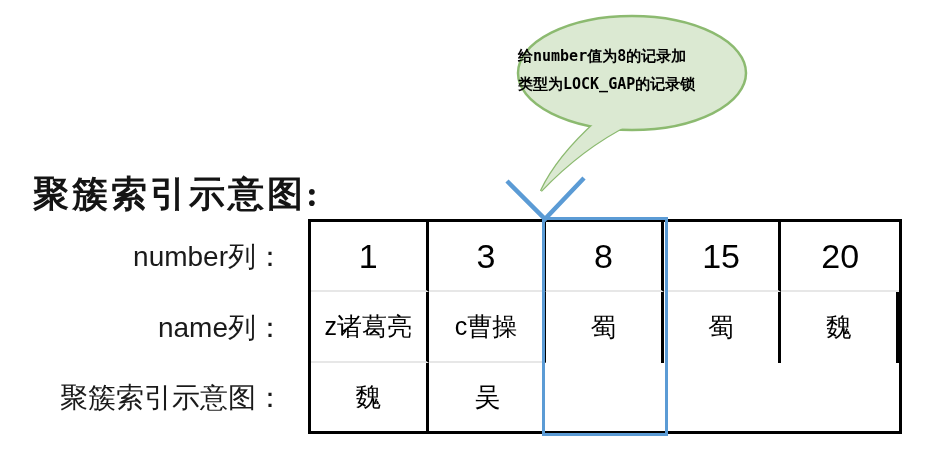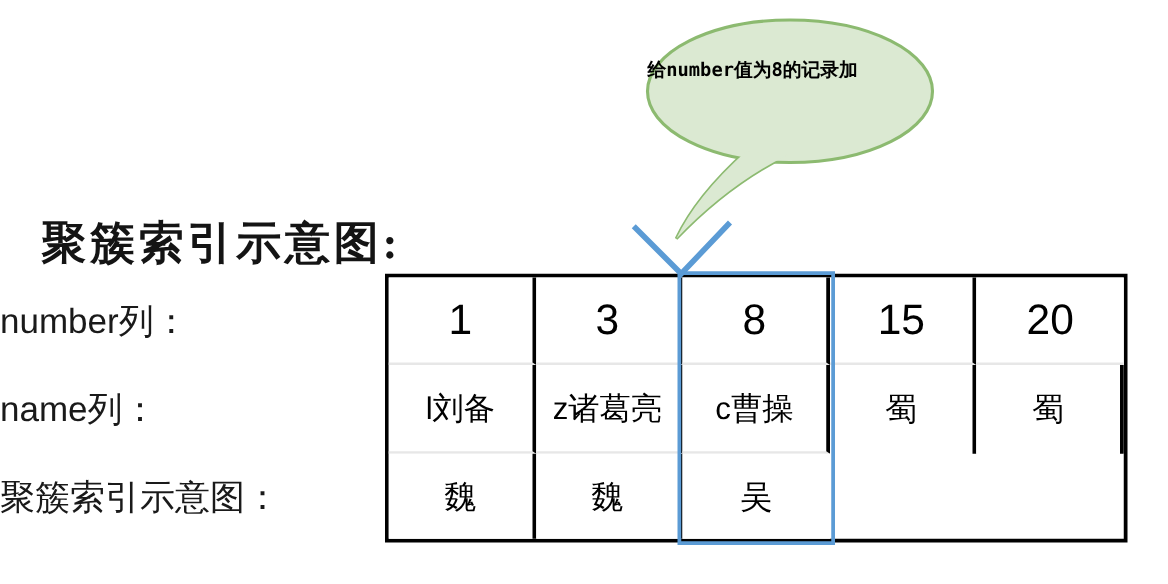--- a/index.html
+++ b/index.html
@@ -15,21 +15,21 @@
   .overlay-svg{
     position:absolute; left:0; top:0; width:934px; height:467px; z-index:2;
     pointer-events:none;
   }
   .bubble-text{
     position:absolute; left:518px; top:42px; width:228px; z-index:3;
     font-family:"DejaVu Sans Mono", monospace; font-weight:bold;
     font-size:15px; line-height:28px; color:#000;
   }
   .row-label{
-    position:absolute; left:0; width:284px; 
+    position:absolute; left:0; width:284px; text-align:right;
     font-size:28px; line-height:34px; color:#1a1a1a; white-space:nowrap;
   }
   .row-label.r0{top:240px;}
   .row-label.r1{top:311px;}
   .row-label.r2{top:381px;}
   .grid-table{
     position:absolute; left:308px; top:219px; width:594px; height:215px;
     box-sizing:border-box; border:3px solid #000000; background:#ffffff;
     display:grid; grid-template-columns:repeat(5,1fr);
     grid-template-rows:70px 71px 1fr; z-index:1;
@@ -63,34 +63,34 @@
 
     <ellipse cx="632" cy="73" rx="114" ry="57" fill="#dbe9d2" stroke="#8cba70" stroke-width="2.5"></ellipse>
 
     <path d="M 597 121 Q 557 157 541 191 Q 582 148 630 124" fill="#dbe9d2" stroke="none"></path>
 
     <polyline points="507,181 545,219 584,178" fill="none" stroke="#5b9bd5" stroke-width="4.5"></polyline>
   </svg>
 
   <div class="bubble-text">
     <div>给number值为8的记录加</div>
+    <div>类型为LOCK_GAP的记录锁</div>
   </div>
 
   <div class="row-label r0">number列：</div>
   <div class="row-label r1">name列：</div>
   <div class="row-label r2">聚簇索引示意图：</div>
 
   <div class="grid-table">
     <div class="cell num">1</div>
     <div class="cell num">3</div>
     <div class="cell num">8</div>
     <div class="cell num">15</div>
     <div class="cell num last-col">20</div>
 
-    <div class="cell name">l刘备</div>
     <div class="cell name">z诸葛亮</div>
     <div class="cell name">c曹操</div>
 
     <div class="cell country last-row">蜀</div>
     <div class="cell country last-row">蜀</div>
     <div class="cell country last-row">魏</div>
     <div class="cell country last-row">魏</div>
     <div class="cell country last-row last-col">吴</div>
   </div>
 

